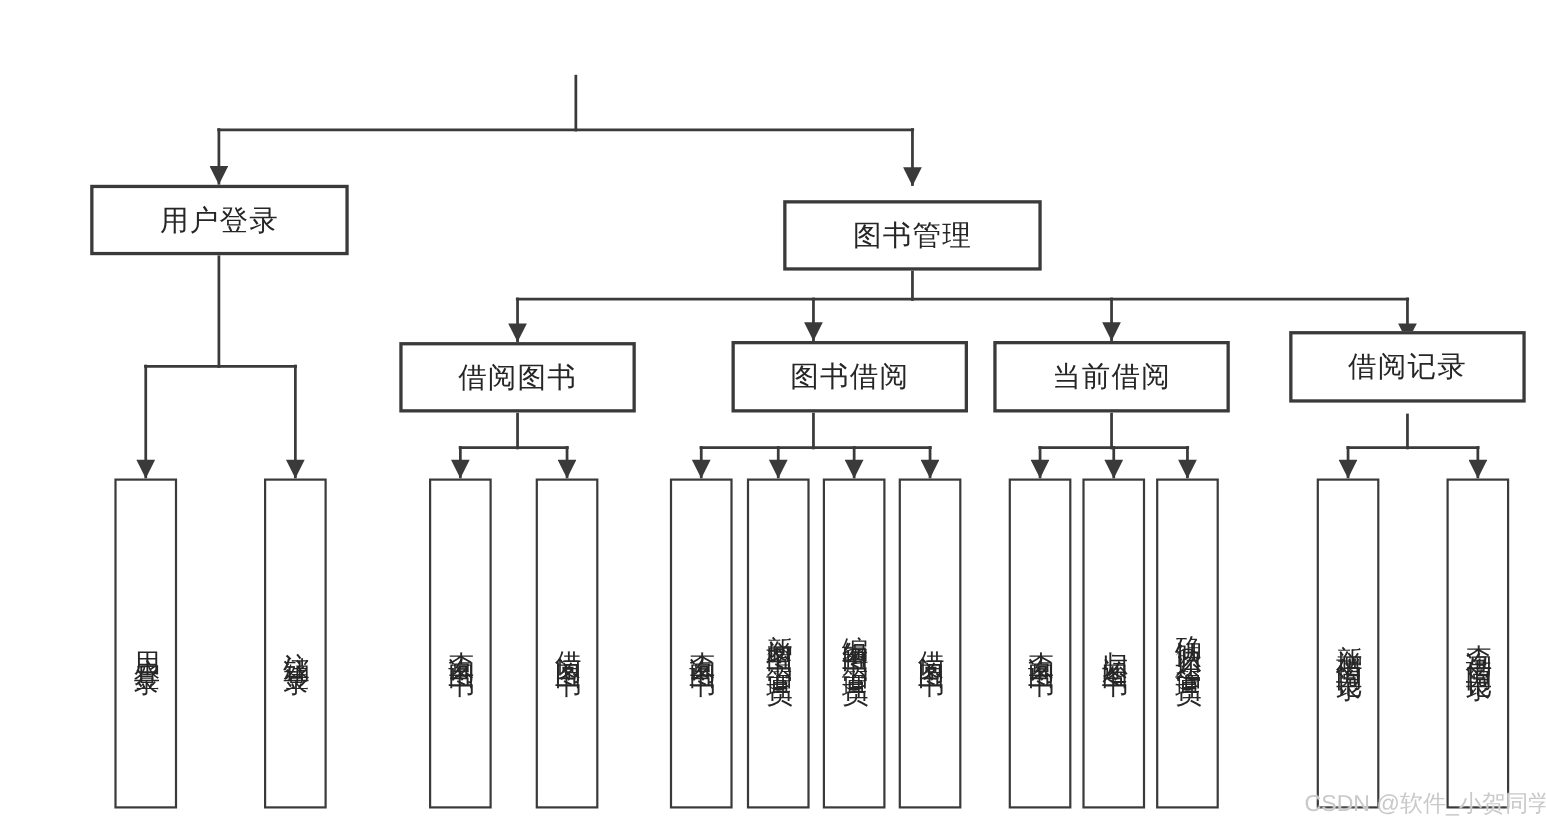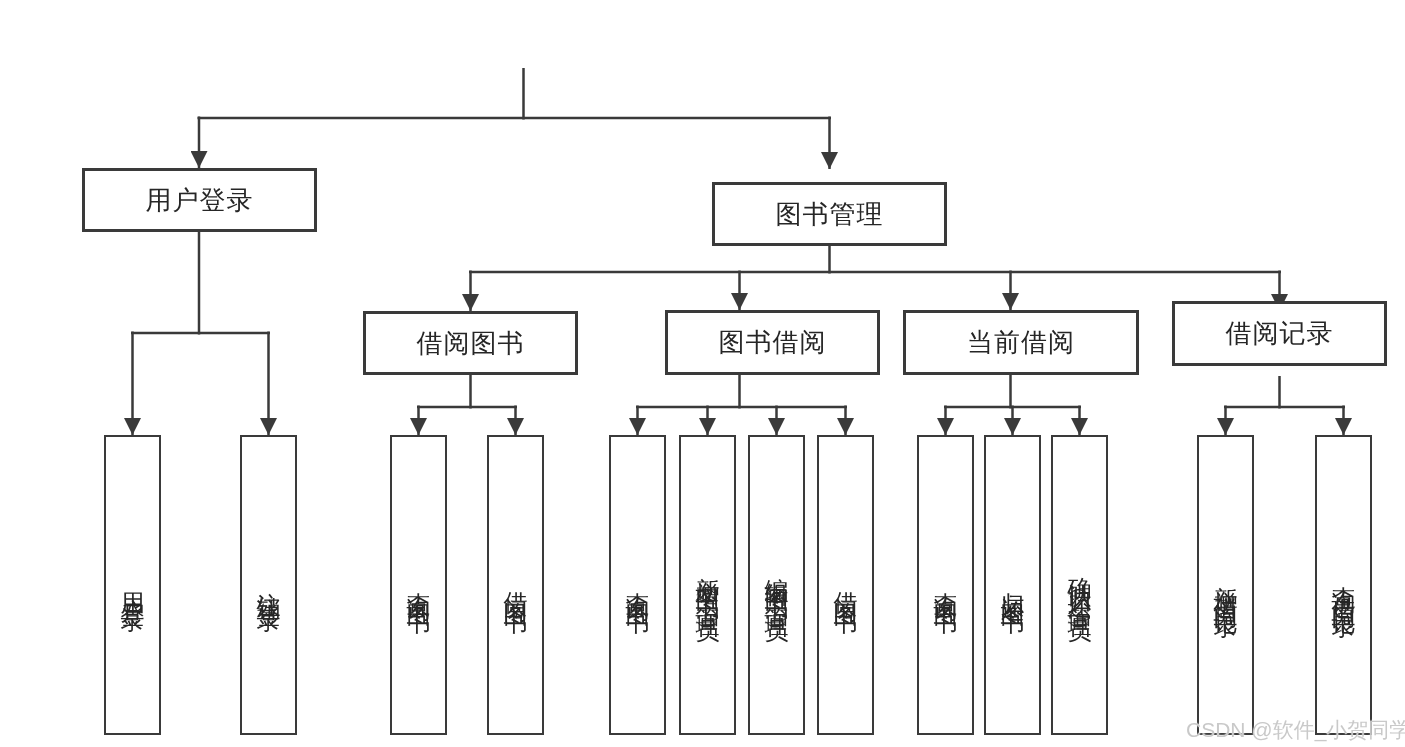--- a/index.html
+++ b/index.html
@@ -33,21 +33,21 @@
   .h-label {
     font-size: 26px;
     letter-spacing: 1px;
     white-space: nowrap;
   }
   .root-box   { left: 23px;  top: 13px;  width: 1001px; height: 55px; }
   .l2a        { left: 82px;  top: 168px; width: 235px;  height: 64px; }
   .l2b        { left: 712px; top: 182px; width: 235px;  height: 64px; }
   .l3a        { left: 363px; top: 311px; width: 215px;  height: 64px; }
   .l3b        { left: 632px; top: 310px; width: 215px;  height: 65px; margin-left: 33px; }
-  .l3c        { left: 903px; top: 310px; width: 236px;  height: 65px; }
+  .l3c        { left: 903px; top: 310px; width: 215px;  height: 65px; }
   .l3d        { left: 1172px;top: 301px; width: 215px;  height: 65px; }
   .leaf {
     position: absolute;
     top: 435px;
     width: 57px;
     height: 300px;
     background: var(--bg-color);
     border: 2.5px solid var(--line-color);
     display: flex;
     align-items: center;

